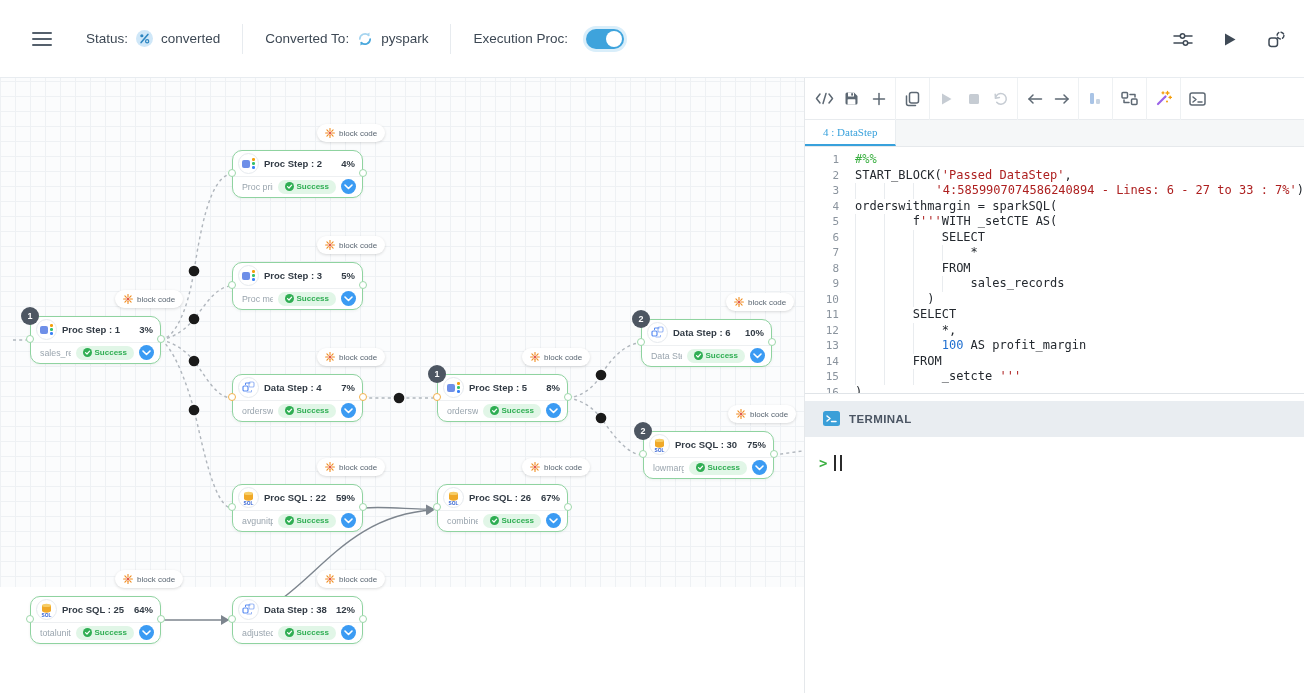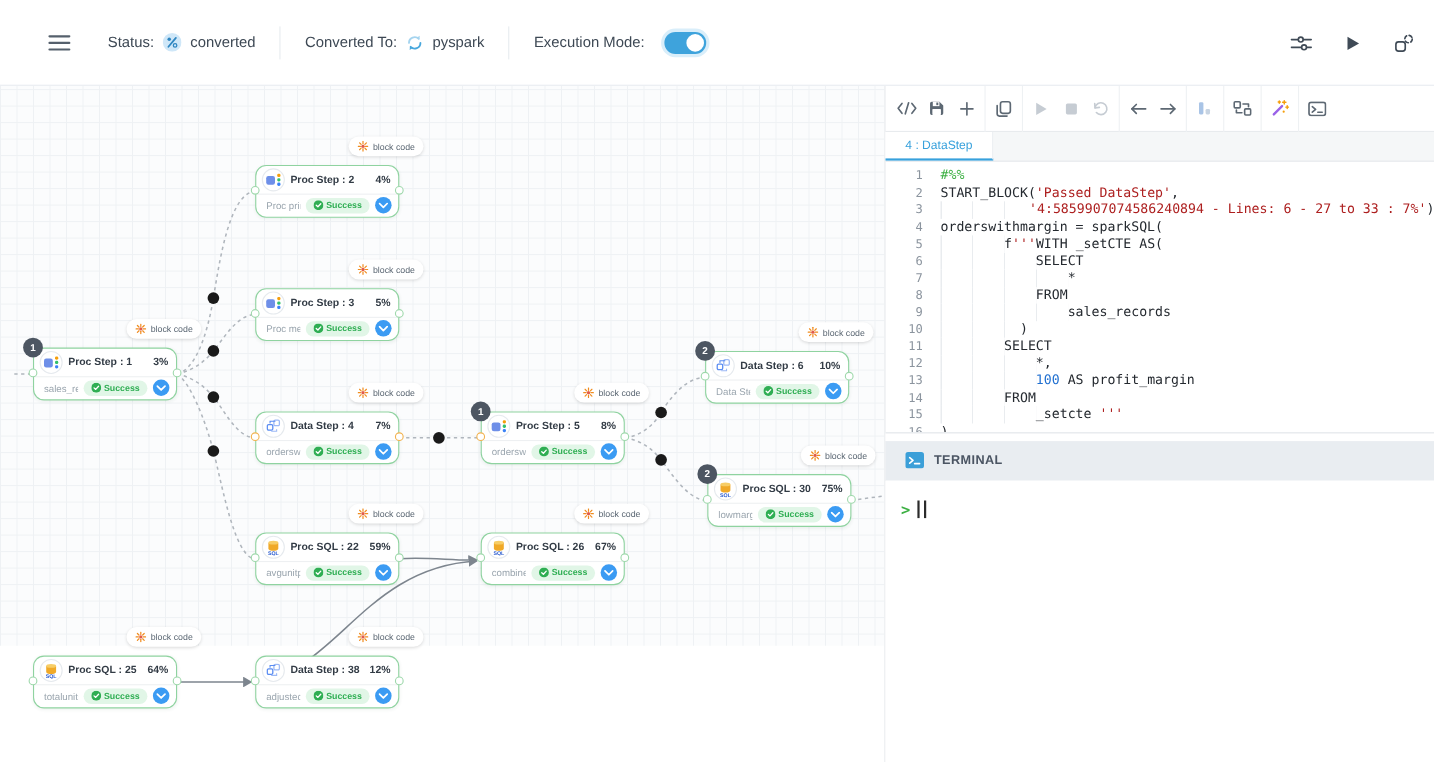--- a/index.html
+++ b/index.html
@@ -1,21 +1,21 @@
 <!DOCTYPE html>
 <html><head>
 <meta charset="utf-8">
 <style>
   * { margin:0; padding:0; box-sizing:border-box; }
   html,body { width:1304px; height:693px; overflow:hidden; background:#fff;
     font-family:"Liberation Sans", sans-serif; }
 
   
   .header { position:absolute; top:0; left:0; width:1304px; height:78px; background:#fff;
-    border-bottom:1px solid #e8ecf0; display:flex; align-items:center; padding-left:44px; z-index:30; }
+    border-bottom:1px solid #e8ecf0; display:flex; align-items:center; padding-left:32px; z-index:30; }
   .burger { width:20px; display:flex; flex-direction:column; gap:4px; cursor:pointer; margin-right:34px; }
   .burger span { height:2px; background:#55606c; border-radius:2px; }
   .hgroup { display:flex; align-items:center; gap:8px; font-size:13.5px; color:#3d4854; font-weight:500; }
   .hdivider { width:1px; height:30px; background:#e7ebef; margin:0 22px; }
   .hicon { display:inline-flex; align-items:center; }
   .toggle { width:38px; height:20px; border-radius:11px; background:#3ea3dc; position:relative;
     box-shadow:0 0 0 3px #d9eefa; margin-left:10px; cursor:pointer; }
   .toggle .knob { position:absolute; right:2px; top:2px; width:16px; height:16px; border-radius:50%; background:#fff; }
   .header-right { position:absolute; right:18px; top:0; height:78px; display:flex; align-items:center; gap:30px; }
   .hbtn { cursor:pointer; display:inline-flex; align-items:center; }
@@ -57,21 +57,21 @@
 
   
   .panel { position:absolute; top:78px; left:804px; width:500px; height:615px; background:#fff;
     border-left:1px solid #e5e8eb; display:flex; flex-direction:column; }
   .ed-toolbar { height:42px; border-bottom:1px solid #e8ebee; display:flex; align-items:center; padding-left:6px; flex:none; }
   .tbtn { width:27px; height:42px; display:flex; align-items:center; justify-content:center; cursor:pointer; color:#5d6873; }
   .tbtn.disabled { color:#c6ccd3; cursor:default; }
   .tsep { width:1px; height:42px; background:#eef1f3; margin:0 3px; }
   .tabs { height:27px; background:#f5f7f8; border-bottom:1px solid #e6e9ec; display:flex; flex:none; }
   .tab { background:#fff; padding:0 18px; font-size:11px; color:#38a1dc; display:flex; align-items:center;
-    border-bottom:2px solid #38a1dc; border-right:1px solid #e9edf0; cursor:pointer; }
+    border-bottom:2px solid #38a1dc; border-right:1px solid #e9edf0; cursor:pointer;font-family:Liberation Serif, serif; }
   .code { flex:1; overflow:hidden; padding-top:5px; font-family:"DejaVu Sans Mono", monospace; font-size:12px; }
   .cl { height:15.5px; display:flex; white-space:pre; }
   .ln { width:34px; text-align:right; color:#8b949e; flex:none; margin-right:16px; font-size:11px; line-height:15.5px; }
   .ind { display:inline-block; height:100%;
     background:repeating-linear-gradient(to right,#e9ecef 0,#e9ecef 1px,transparent 1px,transparent 4ch); }
   .sg-d { color:#24292f; } .sg-s { color:#ad1f1f; } .sg-c { color:#3cb043; } .sg-n { color:#1f6fd0; }
   .resizer { height:8px; background:#fff; border-top:1px solid #e0e4e8; flex:none; cursor:row-resize; }
   .t-head { height:36px; background:#e9edf1; display:flex; align-items:center; gap:9px; padding-left:18px; flex:none; }
   .t-label { font-size:11.5px; font-weight:bold; color:#4b5563; letter-spacing:.4px; }
   .t-body { flex:1; background:#fff; padding:16px 0 0 14px; font-family:"DejaVu Sans Mono", monospace; }
@@ -113,21 +113,21 @@
         <path d="M12.6 1.6 L12.3 4.7 L9.4 3.6 Z" fill="#a5d4ef"></path>
         <path d="M3.4 14.4 L3.7 11.3 L6.6 12.4 Z" fill="#49a8dd"></path>
         </svg>
     </span>
     <span>pyspark</span>
   </div>
 
   <div class="hdivider"></div>
 
   <div class="hgroup">
-    <span>Execution Mode:</span>
+    <span>Execution Proc:</span>
     <div class="toggle">
         <div class="knob"></div>
       </div>
   </div>
 
   <div class="header-right">
       <span class="hbtn">
         <svg width="20" height="17" viewBox="0 0 20 17" stroke="#3f4a56" stroke-width="1.5" stroke-linecap="round" stroke-linejoin="round" fill="none">
           <path d="M1 5 H7"></path>
           <path d="M12 5 H19"></path>

